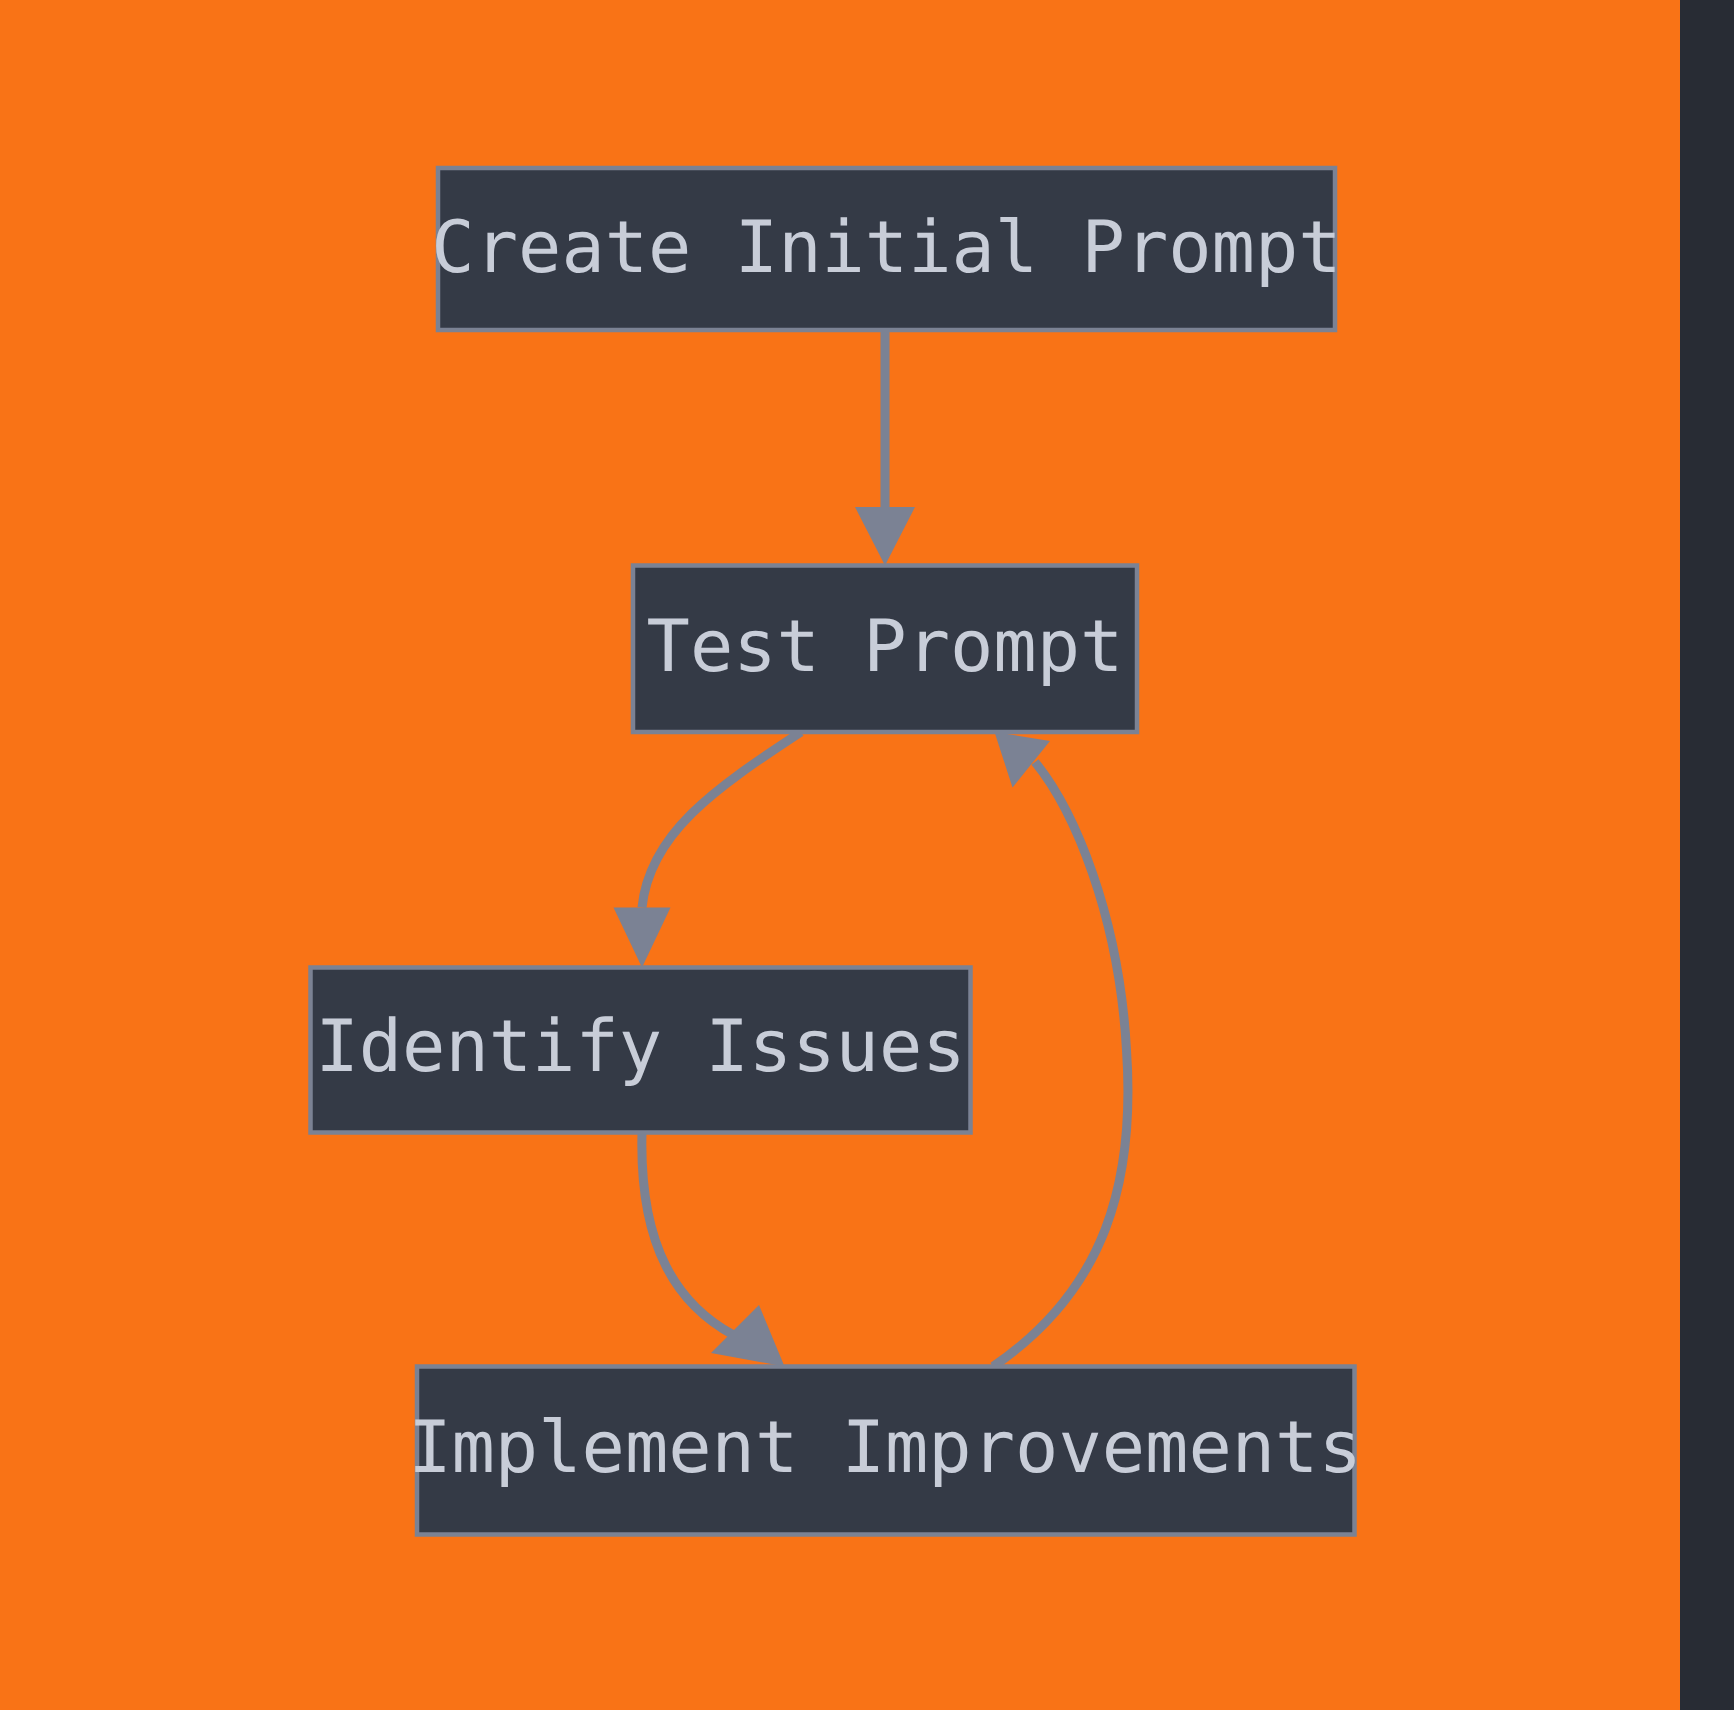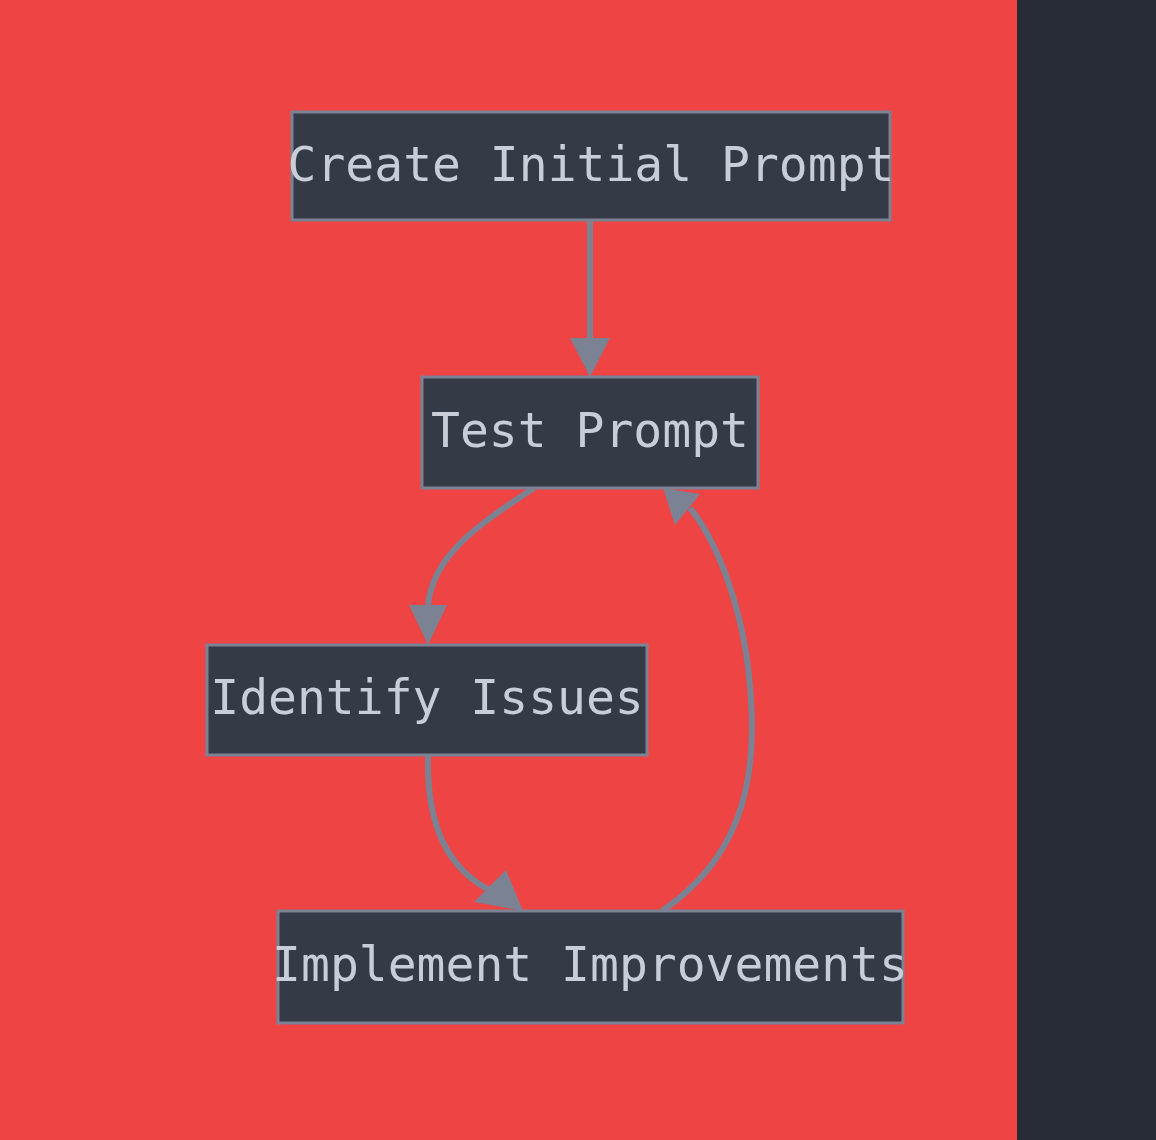--- a/index.html
+++ b/index.html
@@ -2,23 +2,23 @@
 <html><head>
 <meta charset="utf-8">
 <style>
   html, body {
     margin: 0;
     padding: 0;
     background: #282c34;
   }
   #canvas {
     position: relative;
-    width: 1017px;
+    width: 1120px;
     height: 1140px;
-    background: #ef4444;
+    background: #f97316;
     overflow: hidden;
     font-family: "DejaVu Sans Mono", "Liberation Mono", monospace;
     text-decoration: underline;
   }
   #flow-svg {
     position: absolute;
     inset: 0;
     width: 1156px;
     height: 1140px;
     display: block;

